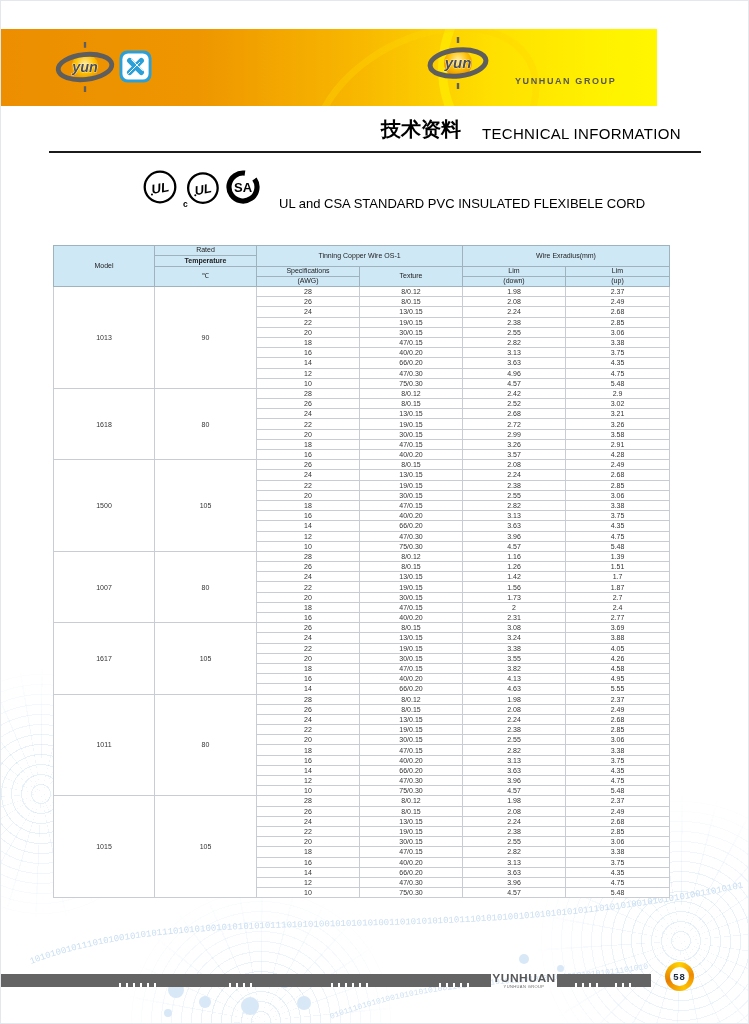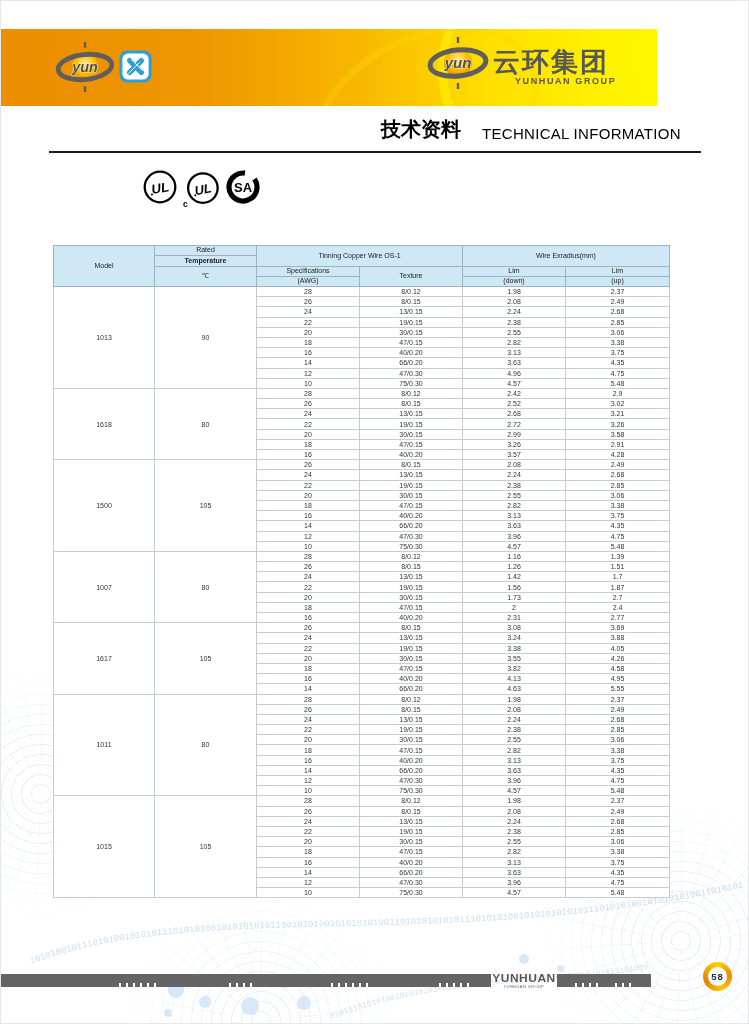--- a/index.html
+++ b/index.html
@@ -47,21 +47,21 @@
   .data-table tbody td.span-cell{vertical-align:middle;background:#fff;}
 
   
   .footer-bar{position:absolute;top:973px;height:13px;background:#646464;}
   .bar1{left:0;width:490px;} .bar2{left:556px;width:94px;}
   .bar-ticks{position:absolute;bottom:0;height:4px;
              background:repeating-linear-gradient(90deg,#fff 0 2px,transparent 2px 7px);}
   .footer-brand{position:absolute;left:491px;top:971px;width:64px;text-align:center;}
   .footer-brand-name{font-size:12px;font-weight:bold;color:#585858;letter-spacing:.5px;line-height:1.1;transform:scaleY(.92);}
   .footer-brand-sub{font-size:4px;color:#6a6a6a;letter-spacing:.4px;line-height:1;}
-  .badge{position:absolute;left:702px;top:961px;width:29px;height:29px;border-radius:50%;
+  .badge{position:absolute;left:664px;top:961px;width:29px;height:29px;border-radius:50%;
          background:conic-gradient(#FFD400 0deg,#F08A00 80deg,#FFC400 160deg,#E87F00 250deg,#FFD400 360deg);
          display:flex;align-items:center;justify-content:center;}
   .badge-inner{width:19px;height:19px;border-radius:50%;background:#fff;display:flex;align-items:center;
          justify-content:center;font-size:9.5px;font-weight:bold;color:#1d2b3a;letter-spacing:1px;}
 
   
   .web{position:absolute;border-radius:50%;opacity:.75;pointer-events:none;
        background:
          repeating-radial-gradient(circle, rgba(150,192,232,0) 0 9px, rgba(150,192,232,.30) 9px 10px),
          repeating-conic-gradient(rgba(150,192,232,.20) 0deg .8deg, transparent .8deg 14deg);
@@ -142,21 +142,20 @@
             <stop offset="100%" stop-color="#E68C00"></stop>
         </radialGradient>
       </defs>
       <line x1="31" y1="0" x2="31" y2="6" stroke="#5E5E5E" stroke-width="2.4"></line>
       <line x1="31" y1="46" x2="31" y2="52" stroke="#5E5E5E" stroke-width="2.4"></line>
       <circle cx="31" cy="26" r="14" fill="url(#ballB)"></circle>
       <ellipse cx="31" cy="26" rx="28" ry="13" fill="none" stroke="#5E5E5E" stroke-width="5" transform="rotate(-6 31 26)"></ellipse>
       <text x="31" y="31" text-anchor="middle" font-style="italic" font-weight="bold" font-size="15" fill="#4E4E4E" stroke="#FFFFFF" stroke-width="0.7" paint-order="stroke" font-family="Liberation Sans, sans-serif">yun</text>
     </svg>
 
-    <div class="company-cn">云环集团</div>
     <div class="company-en">YUNHUAN GROUP</div>
   </div>
 
   <div class="tech-cn">技术资料</div>
   <div class="tech-en">TECHNICAL INFORMATION</div>
   <div class="rule"></div>
 
   <svg class="cert cert-ul" viewBox="0 0 36 36">
     <circle cx="18" cy="18" r="16.2" fill="none" stroke="#000" stroke-width="2.4"></circle>
     <text x="18" y="24" text-anchor="middle" font-weight="bold" font-style="italic" font-size="14" fill="#000" transform="rotate(-10 18 18)" font-family="Liberation Sans, sans-serif">UL</text>
@@ -166,20 +165,21 @@
     <circle cx="22" cy="17" r="15.6" fill="none" stroke="#000" stroke-width="2.4"></circle>
     <text x="22" y="23" text-anchor="middle" font-weight="bold" font-style="italic" font-size="13.5" fill="#000" transform="rotate(-10 22 17)" font-family="Liberation Sans, sans-serif">UL</text>
     <circle cx="14" cy="24.5" r="1.1" fill="#000"></circle>
     <text x="1" y="37" font-weight="bold" font-size="9" fill="#000" font-family="Liberation Sans, sans-serif">c</text>
   </svg>
   <svg class="cert cert-csa" viewBox="0 0 36 36">
     <circle cx="18" cy="18" r="14" fill="none" stroke="#000" stroke-width="5.2" stroke-dasharray="76 12" transform="rotate(-35 18 18)"></circle>
     <text x="18" y="23" text-anchor="middle" font-weight="bold" font-size="13" fill="#000" font-family="Liberation Sans, sans-serif">SA</text>
   </svg>
 
+  <div class="sec-en">UL and CSA STANDARD PVC INSULATED FLEXIBELE CORD</div>
 
   <table class="data-table">
     <colgroup>
       <col style="width:101px">
         <col style="width:102px">
         <col style="width:103px">
       <col style="width:103px">
         <col style="width:103px">
         <col style="width:104px">
     </colgroup>

